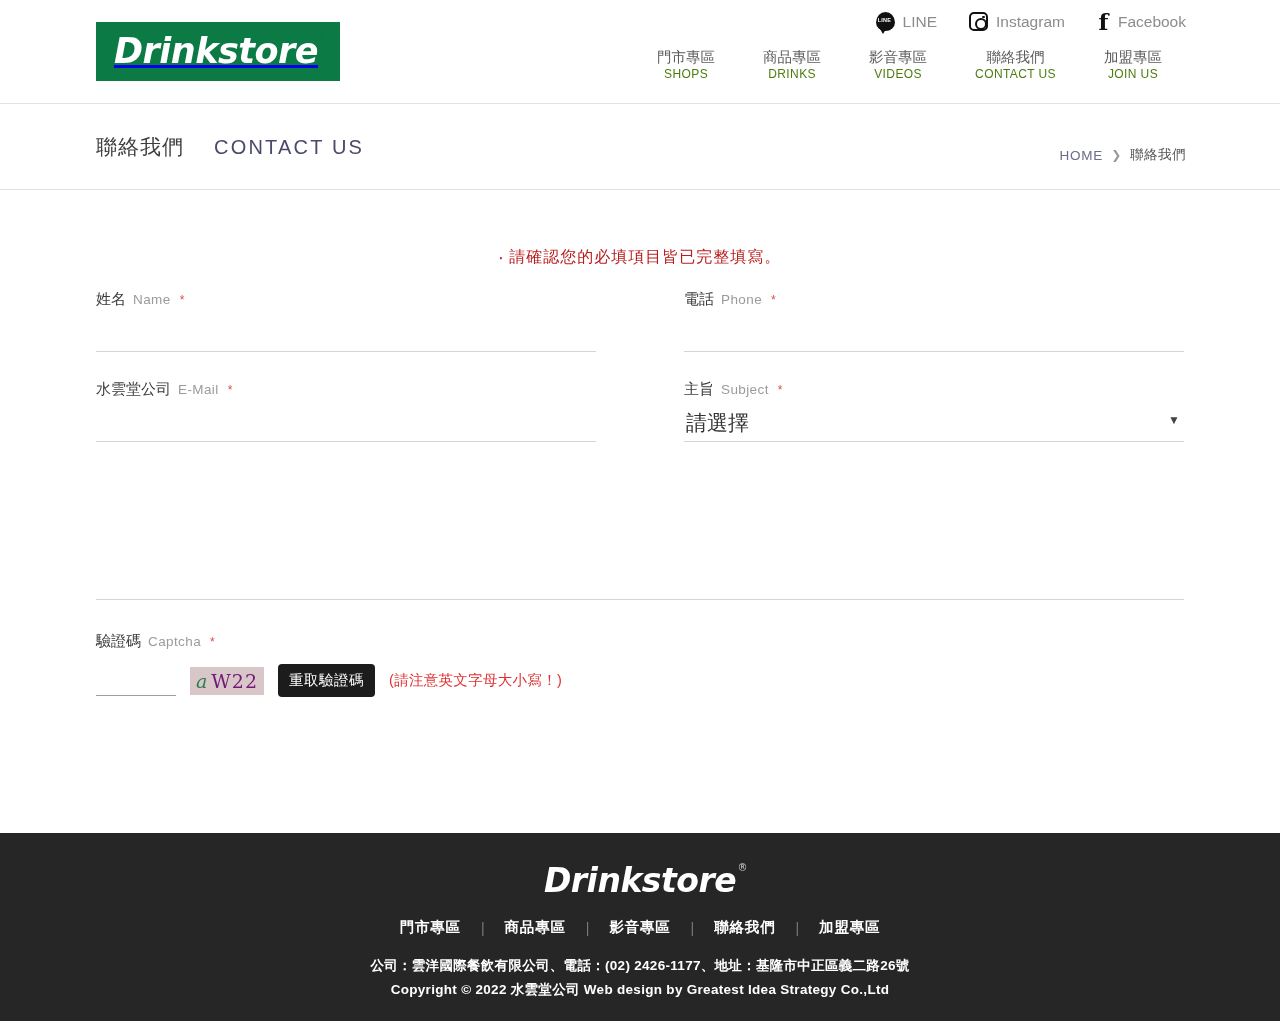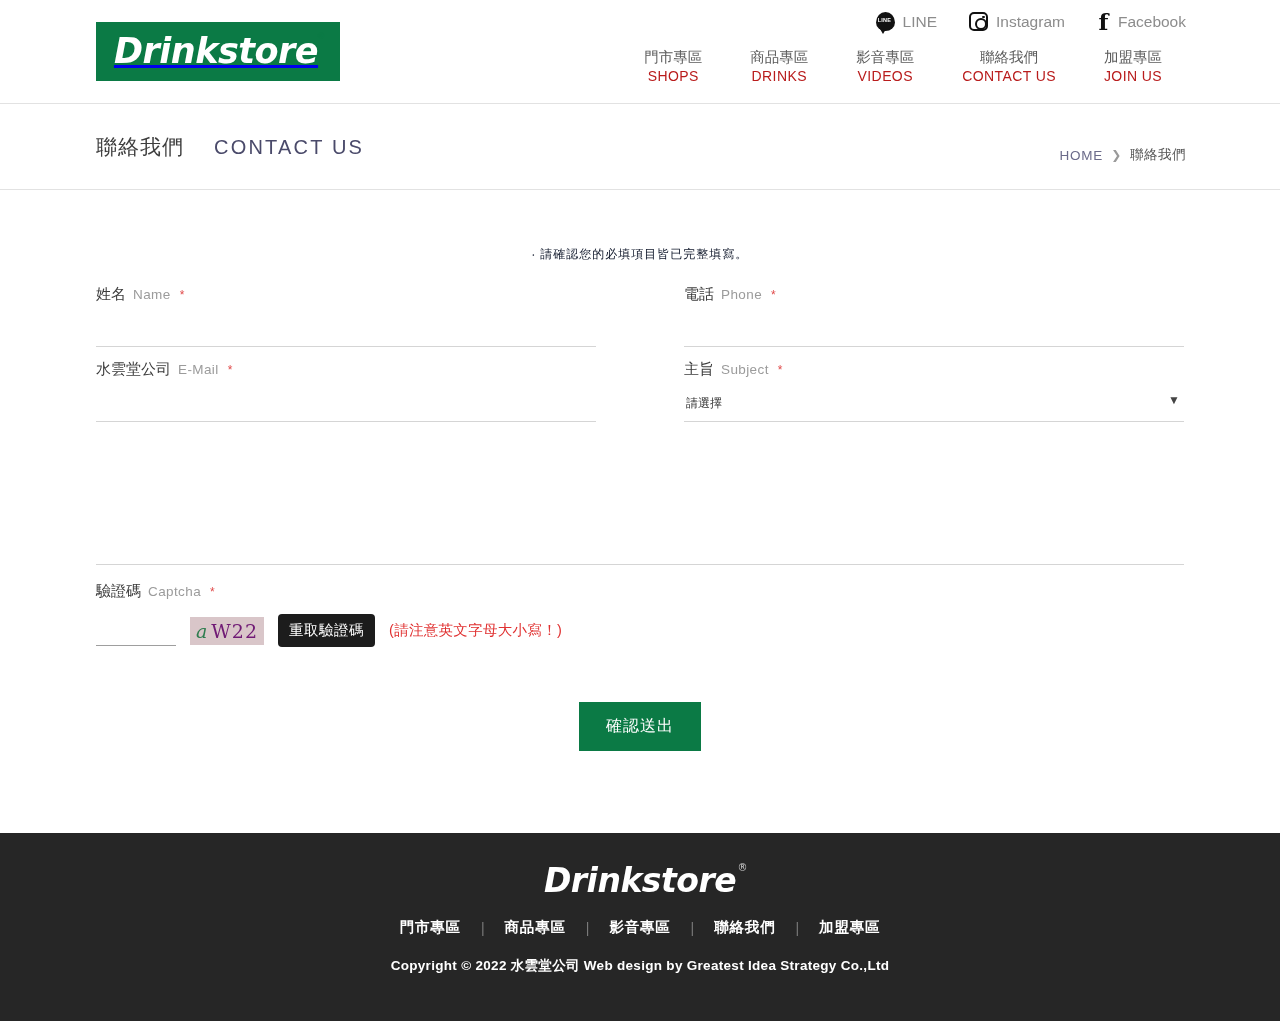--- a/index.html
+++ b/index.html
@@ -141,21 +141,21 @@
   }
   .nav-item {
     text-align: center;
     text-decoration: none;
     color: #5a5a5a;
     line-height: 1.32;
     padding: 0 24px;
     font-family: "Liberation Sans", sans-serif;
   }
   .nav-cn { display: block; font-size: 14.5px; color: #5a5a5a; }
-  .nav-en { display: block; font-size: 14px; color: #b91c1c; letter-spacing: 0.4px; }
+  .nav-en { display: block; font-size: 12px; color: #4d7c0f; letter-spacing: 0.4px; }
 
   
   .titleband {
     position: relative;
     height: 86px;
     border-bottom: 1px solid #e2e2e2;
     background: #fff;
   }
   .title-wrap {
     position: absolute;
@@ -196,35 +196,35 @@
 
   
   .content {
     position: relative;
     padding: 0 96px;
     height: 643px;
     background: #fff;
   }
   .notice {
     text-align: center;
-    color: #0f172a;
-    font-size: 12px;
+    color: #b91c1c;
+    font-size: 16px;
     padding-top: 55px;
     letter-spacing: 1px;
     font-family: "Liberation Sans", sans-serif;
   }
   .form-grid {
     display: flex;
     flex-wrap: wrap;
     margin-top: 22px;
   }
   .field {
     width: 50%;
     padding-right: 44px;
-    margin-bottom: 13px;
+    margin-bottom: 28px;
   }
   .field.right { padding-right: 0; padding-left: 44px; }
   .field.full { width: 100%; padding-right: 0; }
 
   .flabel {
     font-size: 15px;
     color: #3b3b3b;
     margin-bottom: 6px;
     font-family: "Liberation Sans", sans-serif;
     height: 22px;
@@ -255,21 +255,21 @@
     padding: 0 2px;
   }
   .select-wrap { position: relative; width: 100%; }
   .uline-select {
     width: 100%;
     height: 34px;
     border: none;
     border-bottom: 1px solid #d5d5d5;
     outline: none;
     background: transparent;
-    font-size: 12px;
+    font-size: 21px;
     color: #333;
     font-family: "Liberation Sans", sans-serif;
     appearance: none;
     -webkit-appearance: none;
     padding: 0 20px 4px 2px;
   }
   .sel-arrow {
     position: absolute;
     right: 4px;
     top: 5px;
@@ -527,23 +527,20 @@
         <input class="captcha-input" type="text" placeholder="" style="">
         <div class="captcha-img">
           <span class="cap-a">a</span>
             <span class="cap-rest">W22</span>
         </div>
         <button class="recapt-btn" type="button">重取驗證碼</button>
         <span class="cap-hint">(請注意英文字母大小寫！)</span>
       </div>
     </div>
 
-    <div class="field full submit-wrap">
-      <button class="submit-btn" type="submit">確認送出</button>
-    </div>
 
   </form>
 </div>
 
 <div class="footer">
   <div class="footer-logo">
     <span>Drinkstore</span><span class="logo-reg">®</span>
   </div>
 
   <div class="footer-nav">
@@ -552,15 +549,16 @@
     <a class="fnav-item" href="#">商品專區</a>
     <span class="fnav-sep">|</span>
     <a class="fnav-item" href="#">影音專區</a>
     <span class="fnav-sep">|</span>
     <a class="fnav-item" href="#">聯絡我們</a>
     <span class="fnav-sep">|</span>
     <a class="fnav-item" href="#">加盟專區</a>
   </div>
 
   <div class="footer-info">
+    <div>公司：雲洋國際餐飲有限公司、電話：(02) 2426-1177、地址：基隆市中正區義二路26號</div>
     <div>Copyright © 2022 水雲堂公司 Web design by Greatest Idea Strategy Co.,Ltd</div>
   </div>
 </div>
 
 </body></html>

